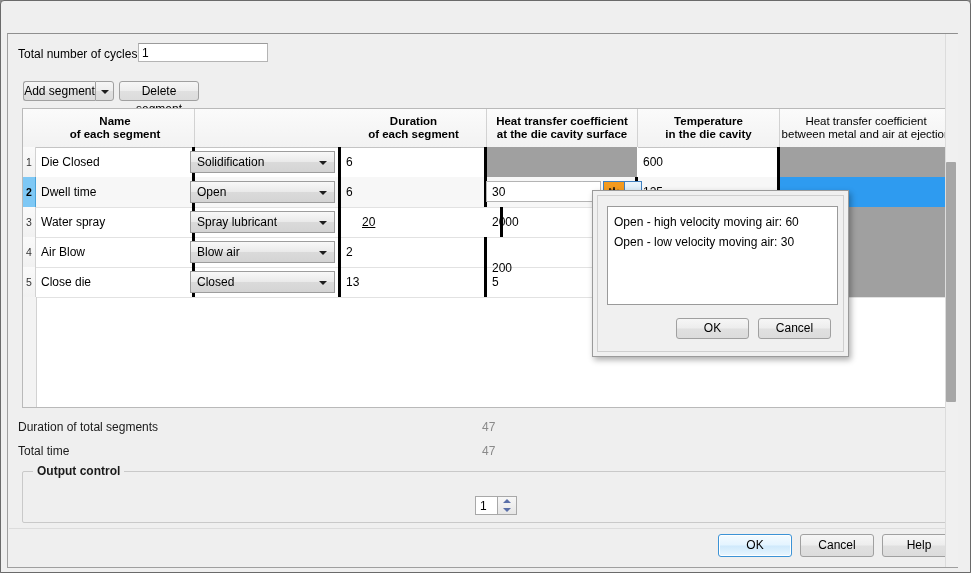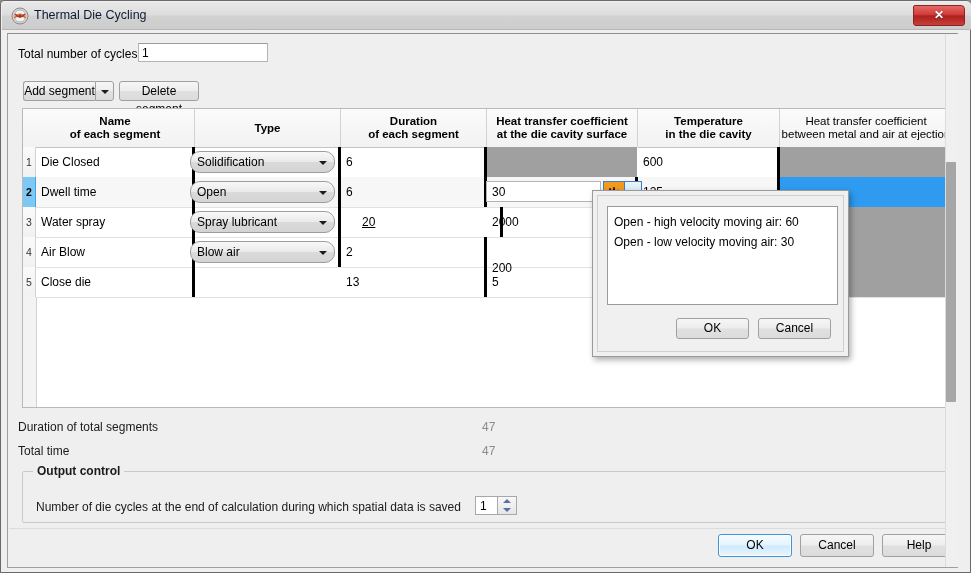--- a/index.html
+++ b/index.html
@@ -125,21 +125,21 @@
     position:absolute;top:0;height:30px;box-sizing:border-box;
     border-right:3px solid #000000;
     display:flex;align-items:center;
     padding-left:5px;font-size:12px;
   }
   .cell.disabled{background:#a0a0a0;border-right:1px solid #fff;}
   .cell.selected{background:#2e9bf0;border-right:1px solid #fff;}
   .combo{
     position:absolute;top:4px;height:22px;box-sizing:border-box;
     background:linear-gradient(to bottom,#f8f8f8 0%,#eaeaea 48%,#dadada 52%,#d4d4d4 100%);
-    border:1px solid #9d9d9d;border-radius:10px;
+    border:1px solid #9d9d9d;border-radius:0;
     font-size:12px;color:#000;
     display:flex;align-items:center;padding-left:6px;
     cursor:pointer;
   }
   .combo .carr{position:absolute;right:7px;top:9px;}
   .celledit{
     position:absolute;top:4px;height:21px;box-sizing:border-box;
     background:#fff;border:1px solid #b4b4b4;
     font-size:12px;color:#000;display:flex;align-items:center;padding-left:5px;
   }
@@ -210,55 +210,37 @@
     padding:5px 6px;font-size:12px;line-height:20px;
   }
   .popup-opt{white-space:nowrap;cursor:pointer;}
   .pbtn{position:absolute;top:122px;width:73px;height:21px;line-height:19px;}
 </style>
 </head>
 <body>
 
 <div class="window">
 
-  <div class="titlebar">
-    <span class="title-icon">
-      <svg width="18" height="18" viewBox="0 0 18 18">
-        <circle cx="9" cy="9" r="8" fill="#d8d8d8" stroke="#8a8a8a" stroke-width="1"></circle>
-        <circle cx="9" cy="9" r="6" fill="#f2f2f2" stroke="#b0b0b0" stroke-width="1"></circle>
-        <path d="M3.5 11 Q9 4 14.5 11" stroke="#e8732a" stroke-width="2" fill="none"></path>
-        <path d="M4 7 Q9 13 14 7" stroke="#c42b22" stroke-width="1.6" fill="none"></path>
-        <circle cx="9" cy="9" r="1.4" fill="#555"></circle>
-      </svg>
-    </span>
-    <span class="title-text">Thermal Die Cycling</span>
-    <div class="closebtn">✕</div>
-  </div>
 
   <div class="client">
 
     <span class="lbl-cycles" style="left:10px;top:13px;position:absolute;">Total number of cycles</span>
     <input class="inp-cycles" style="left: 130px; top: 9px;" value="1">
 
     <div class="btn btn-add" style="left:15px;top:47px;">Add segment</div>
     <div class="btn btn-add-arrow" style="left:87px;top:47px;"><span class="caret"></span></div>
     <div class="btn btn-del" style="left:111px;top:47px;">Delete segment</div>
 
     <div class="table-wrap" style="left:14px;top:74px;width:931px;height:300px;">
 
       <div class="thead">
         <div class="th" style="left:13px;width:159px;">
           <div>
             <div>Name</div>
             <div>of each segment</div>
-          </div>
-        </div>
-        <div class="th" style="left:172px;width:146px;">
-          <div>
-            <div>Type</div>
           </div>
         </div>
         <div class="th" style="left:318px;width:146px;">
           <div>
             <div>Duration</div>
             <div>of each segment</div>
           </div>
         </div>
         <div class="th" style="left:464px;width:151px;">
           <div>
@@ -348,39 +330,44 @@
           </div>
           <div class="cell" style="left:318px;width:146px;">2</div>
           <div class="cell" style="left:464px;width:151px;margin-top:16px;">200</div>
           <div class="cell" style="left:615px;width:142px;"></div>
           <div class="cell disabled" style="left:757px;width:172px;border-right:none;"></div>
         </div>
 
         <div class="row" style="top:120px;">
           <div class="rowhdr">5</div>
           <div class="cell" style="left:13px;width:159px;">Close die</div>
+          <div class="cell" style="left:172px;width:146px;">
+            <div class="combo" style="left:-5px;width:145px;">
+              <span>Closed</span>
+              <span class="carr caret"></span>
+            </div>
+          </div>
           <div class="cell" style="left:318px;width:146px;">13</div>
           <div class="cell" style="left:464px;width:151px;">5</div>
           <div class="cell" style="left:615px;width:142px;"></div>
           <div class="cell disabled" style="left:757px;width:172px;border-right:none;"></div>
         </div>
 
         <div style="position:absolute;left:0;top:150px;width:13px;height:110px;background:#f3f3f3;border-right:1px solid #d2d2d2;"></div>
       </div>
     </div>
 
     <span class="ftlbl" style="left:10px;top:386px;">Duration of total segments</span>
     <span class="ftval" style="left:474px;top:386px;">47</span>
     <span class="ftlbl" style="left:10px;top:410px;">Total time</span>
     <span class="ftval" style="left:474px;top:410px;">47</span>
 
     <div class="groupbox" style="left:14px;top:437px;width:925px;height:52px;">
       <span class="group-legend">Output control</span>
     </div>
-    <span class="ftlbl" style="left:28px;top:466px;">Number of die cycles at the end of calculation during which spatial data is saved</span>
     <div class="spin-wrap" style="left:467px;top:462px;">1</div>
     <div class="spin-btns" style="left:489px;top:462px;">
       <div class="spin-up">
           <span class="tri-up"></span>
         </div>
       <div class="spin-dn">
           <span class="tri-dn"></span>
         </div>
     </div>
 

